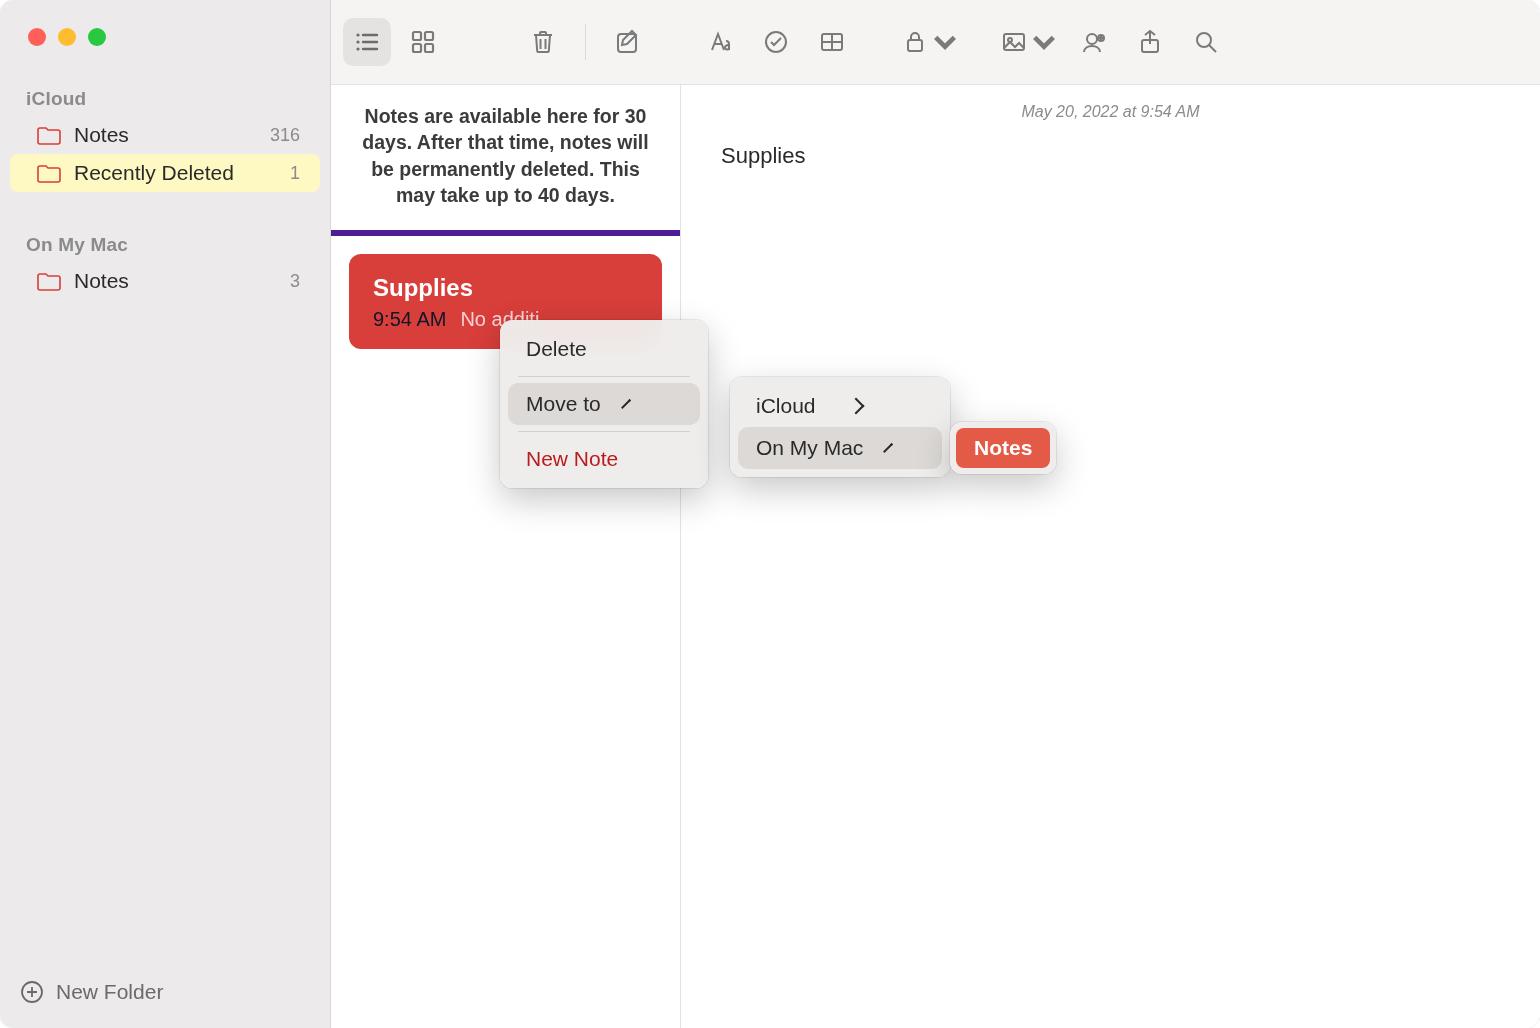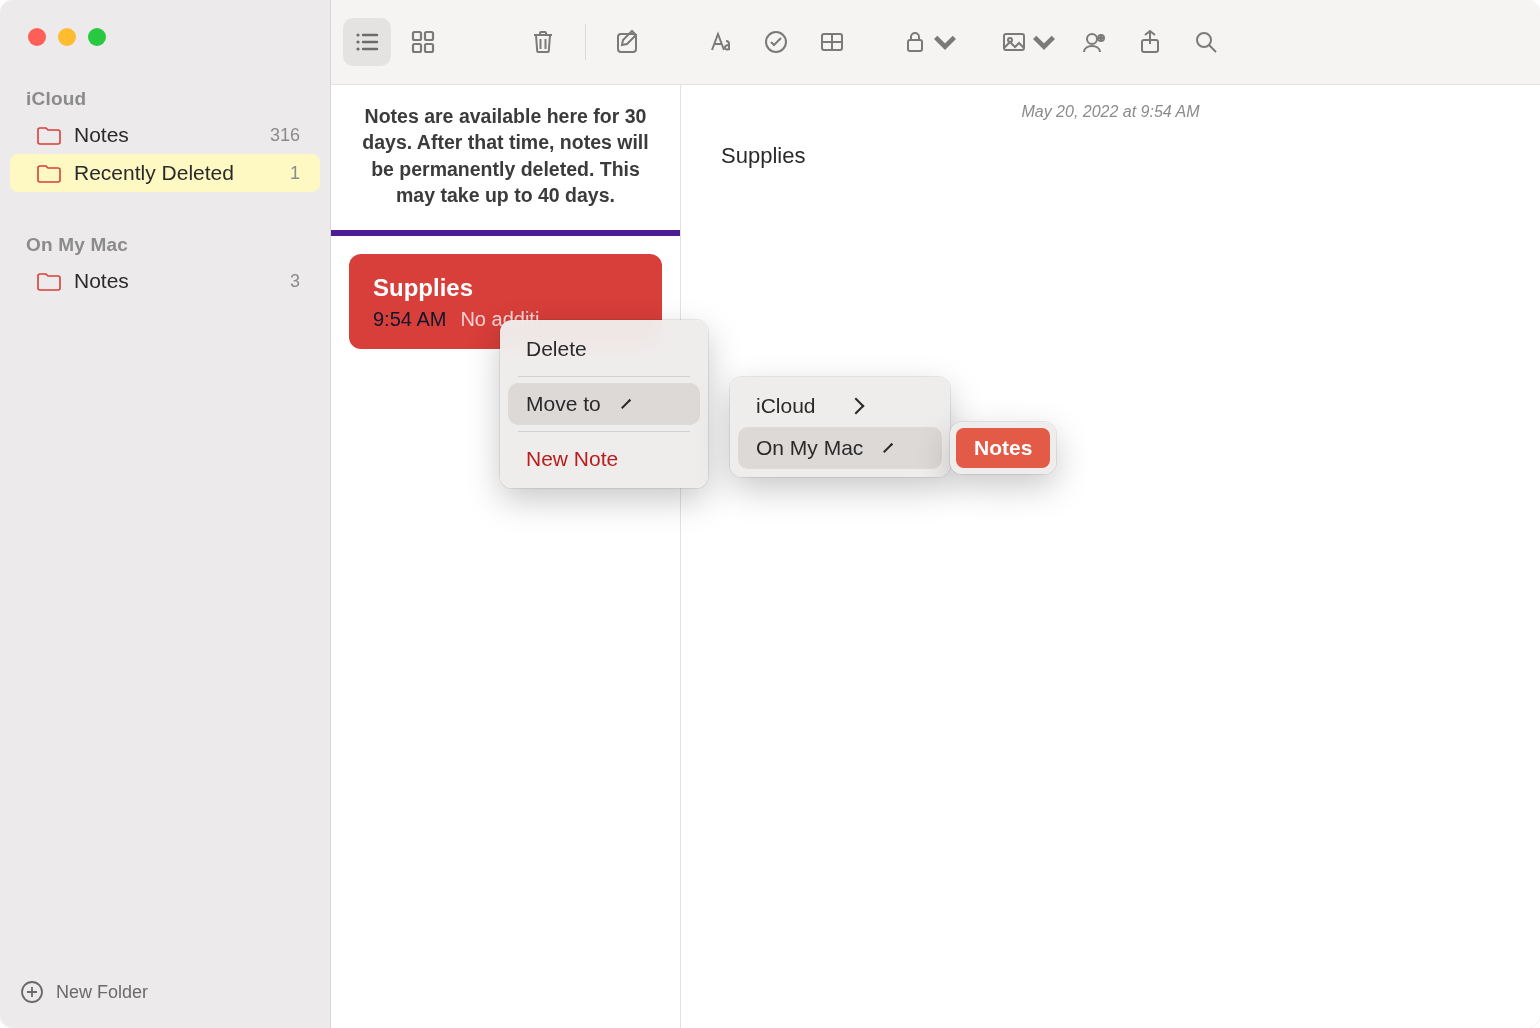--- a/index.html
+++ b/index.html
@@ -13,21 +13,21 @@
 .tl-close { background: #ff5f57; }
 .tl-min { background: #febc2e; }
 .tl-max { background: #28c840; }
 .section-label { color: #8b8b8b; font-size: 19px; font-weight: 600; padding: 42px 0 6px 26px; letter-spacing: .2px; }
 .folders { list-style: none; }
 .folder { display: flex; align-items: center; padding: 7px 20px 7px 26px; font-size: 21px; color: #2a2a2a; cursor: default; border-radius: 8px; margin: 0 10px; }
 .folder.selected { background: #fef9c3; }
 .folder svg { width: 26px; height: 22px; margin-right: 12px; flex-shrink: 0; }
 .folder .label { flex: 1; }
 .folder .count { color: #8b8b8b; font-size: 18px; }
-.sidebar-bottom { margin-top: auto; display: flex; align-items: center; gap: 12px; padding: 0 0 24px 20px; color: #6a6a6a; font-size: 18px; }
+.sidebar-bottom { margin-top: auto; display: flex; align-items: center; gap: 12px; padding: 0 0 24px 20px; color: #6a6a6a; font-size: 21px; }
 .sidebar-bottom svg { width: 24px; height: 24px; }
 
 
 .middle { width: 350px; border-right: 1px solid #e4e2e1; display: flex; flex-direction: column; background: #fff; }
 .toolbar { height: 85px; background: #f6f4f3; display: flex; align-items: center; padding: 0 12px; border-bottom: 1px solid #e4e2e1; gap: 8px; position: absolute; top: 0; left: 331px; right: 0; }
 .tbtn { width: 48px; height: 48px; border-radius: 10px; display: flex; align-items: center; justify-content: center; color: #7a7a7a; }
 .tbtn.active { background: #e5e3e1; color: #6c6c6c; }
 .tbtn svg { width: 28px; height: 28px; }
 .tsep { width: 1px; height: 36px; background: #dcdad9; margin: 0 10px; }
 .tbtn .caret { margin-left: 2px; }

